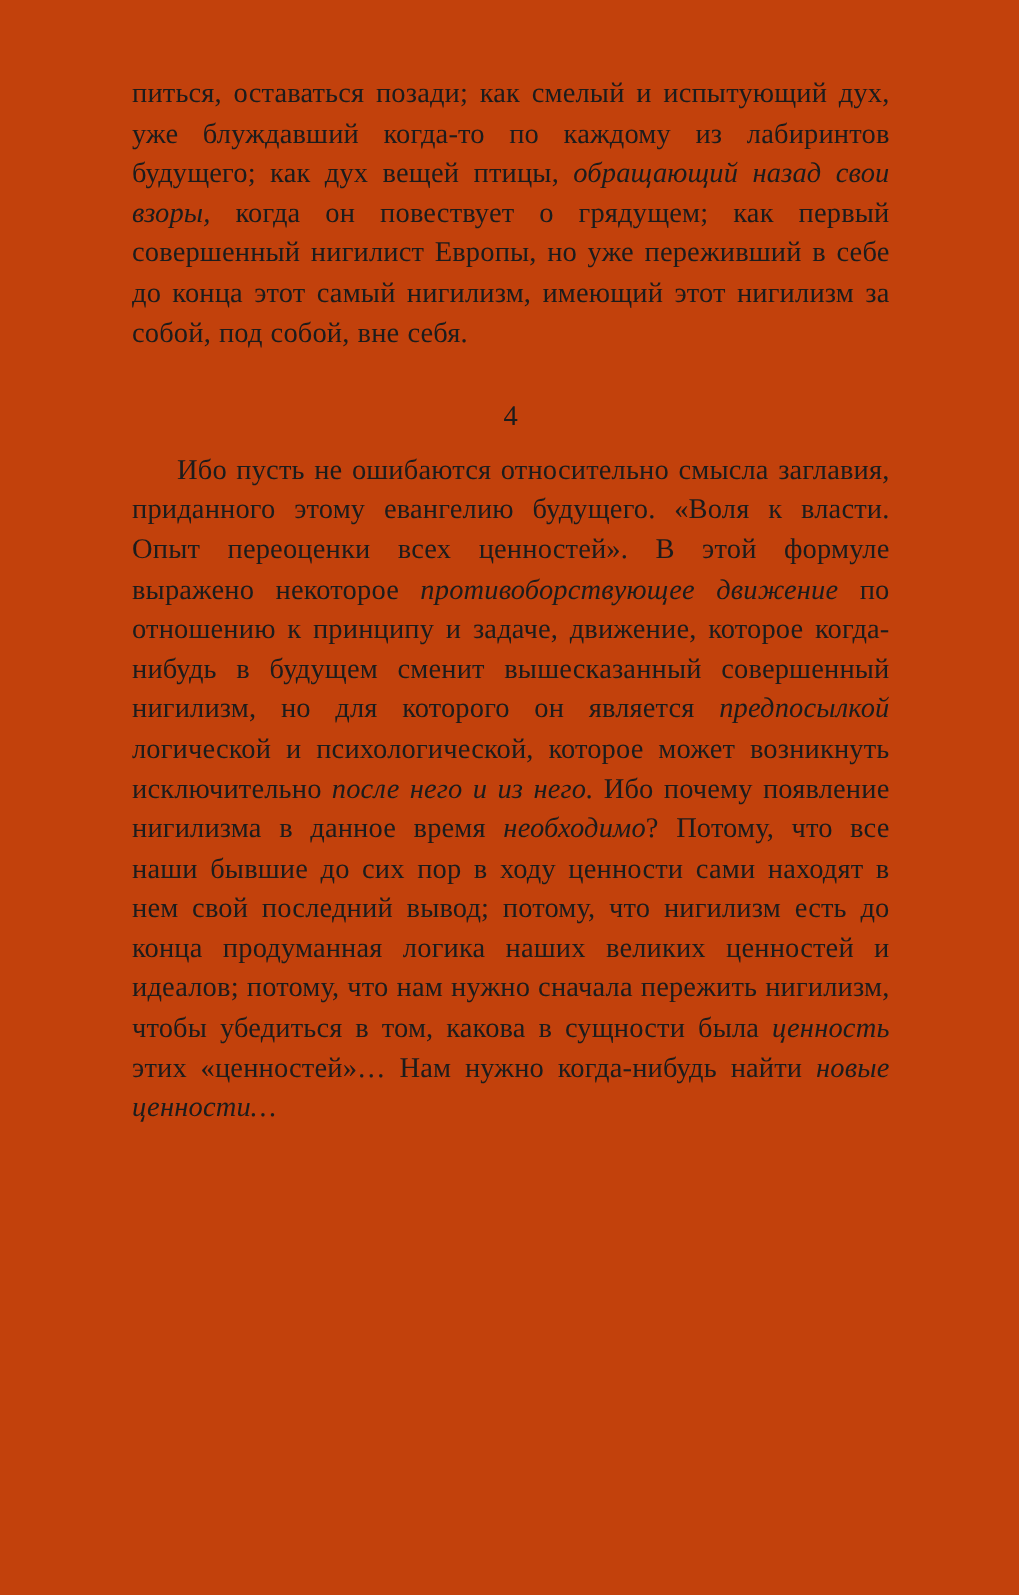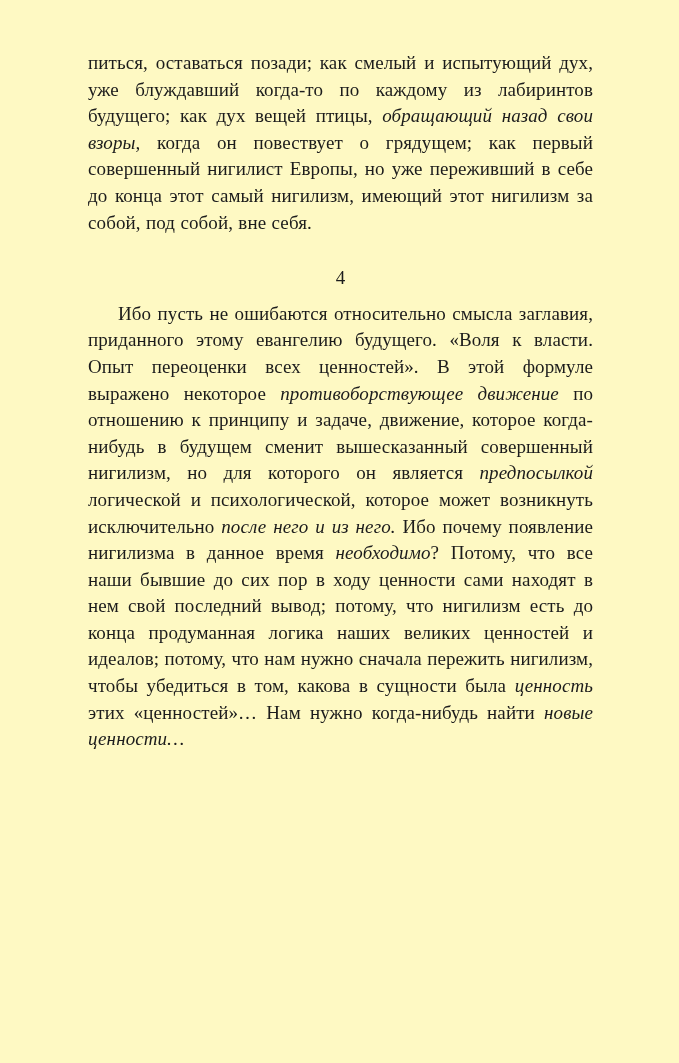--- a/index.html
+++ b/index.html
@@ -9,21 +9,21 @@
   }
   body {
     width: 679px;
     height: 1063px;
     font-family: "Liberation Serif", "DejaVu Serif", serif;
   }
   .book-page {
     position: relative;
     width: 679px;
     height: 1063px;
-    background: #fef9c3;
+    background: #c2410c;
     overflow: hidden;
   }
   .text-block {
     position: absolute;
     left: 88px;
     top: 50px;
     width: 505px;
     color: #1c1c1c;
     font-size: 19px;
     line-height: 26.6px;

